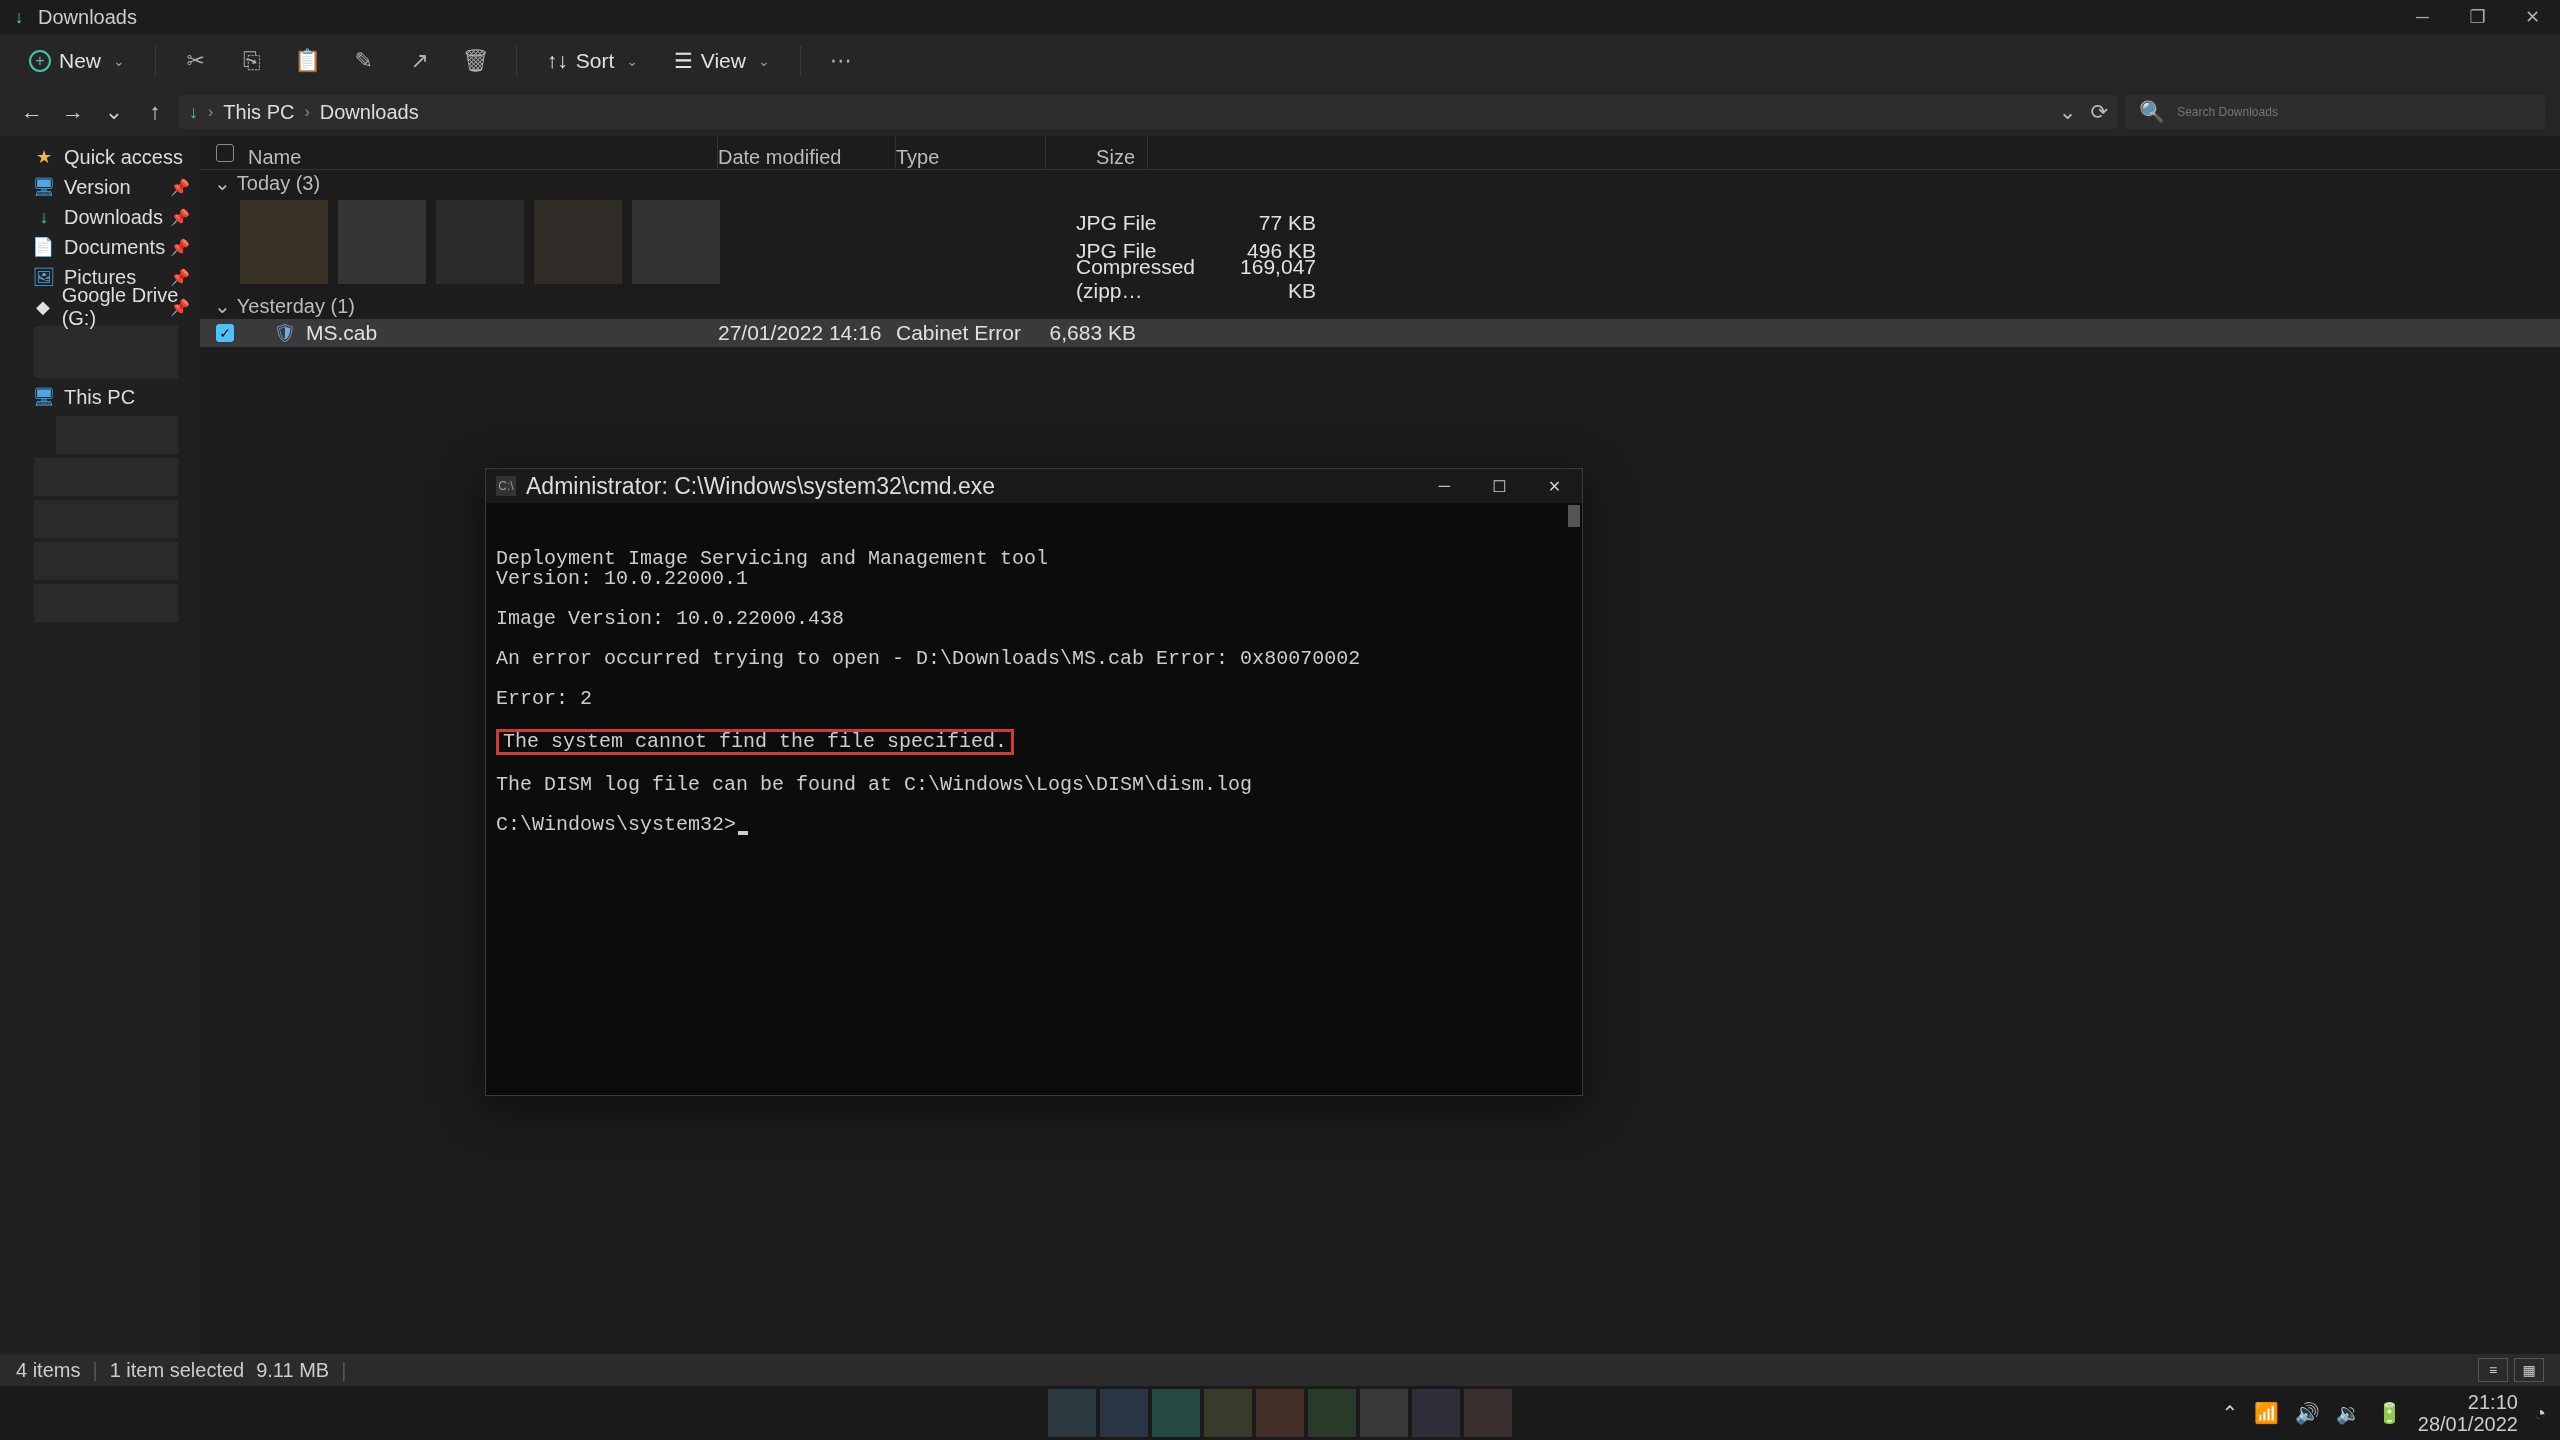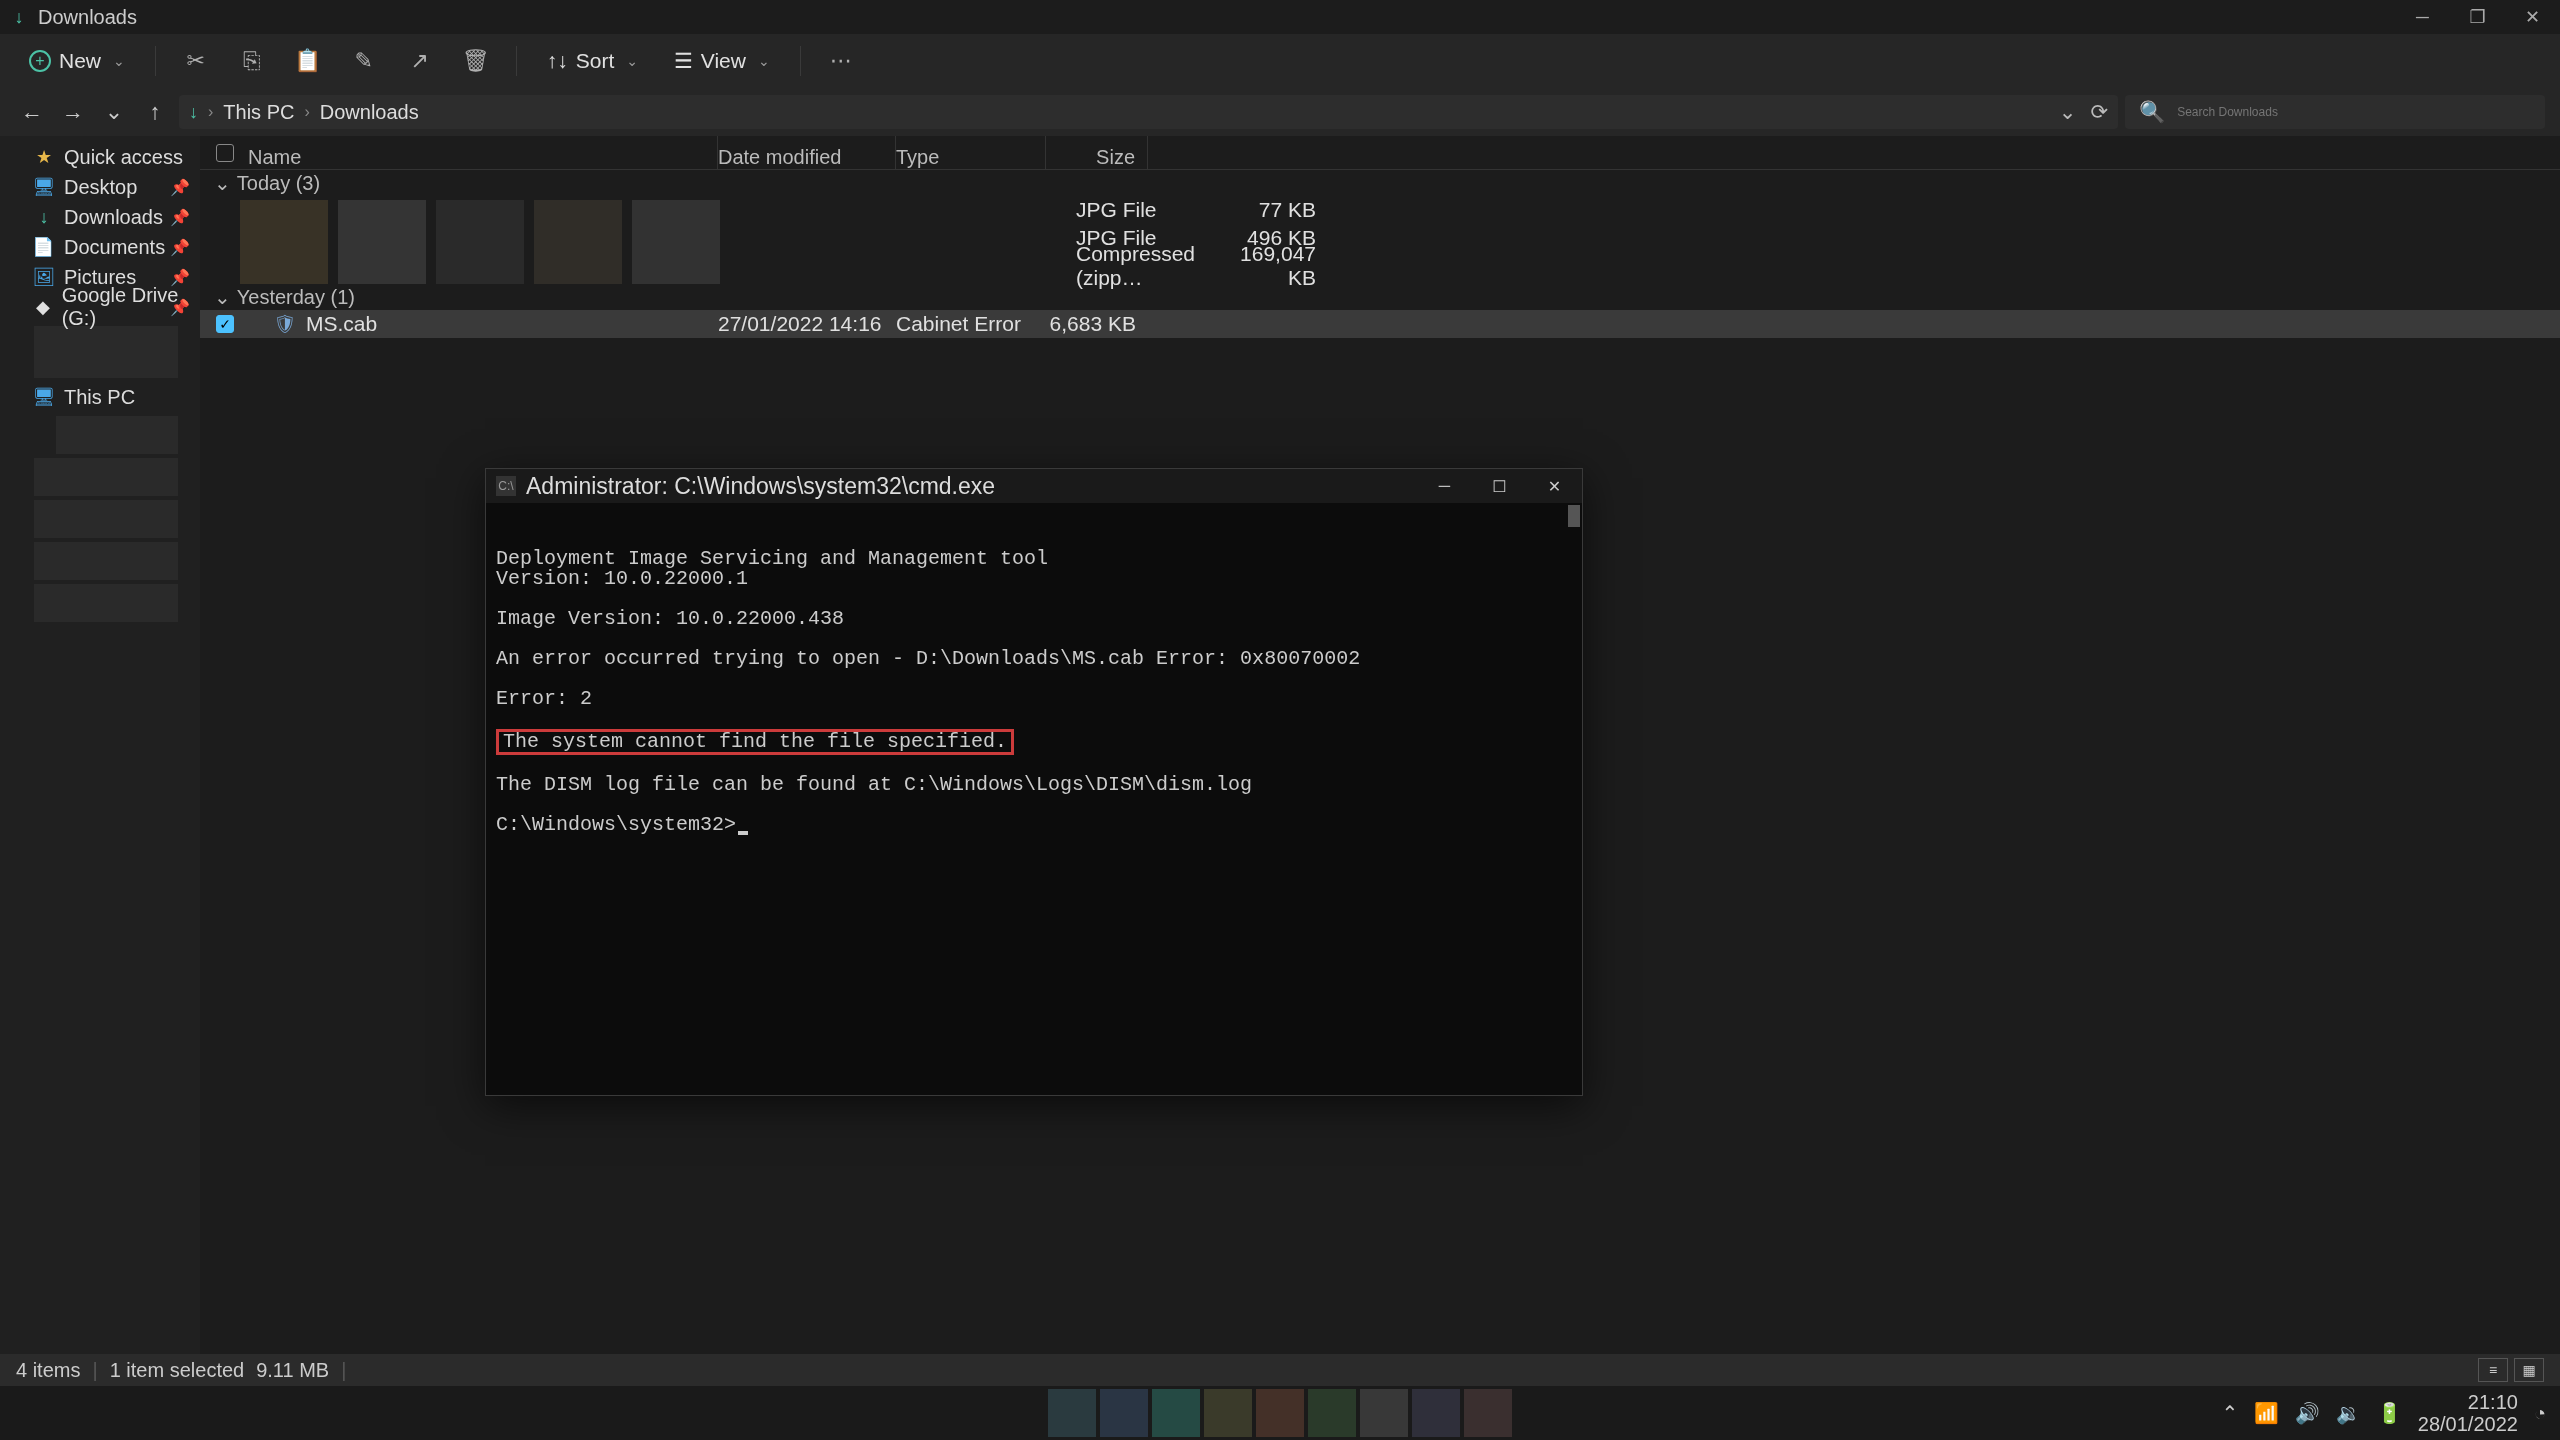--- a/index.html
+++ b/index.html
@@ -268,21 +268,21 @@
 
 <div class="main">
 
   <div class="sidebar">
     <div class="side-item">
       <span class="side-icon" style="color:#e8b84a">★</span>
       <span class="side-label">Quick access</span>
     </div>
     <div class="side-item">
       <span class="side-icon" style="color:#4aa8e8">🖥</span>
-      <span class="side-label">Desktop</span>
+      <span class="side-label">Version</span>
       <span class="pin">📌</span>
     </div>
     <div class="side-item">
       <span class="side-icon" style="color:#4cc2a6">↓</span>
       <span class="side-label">Downloads</span>
       <span class="pin">📌</span>
     </div>
     <div class="side-item">
       <span class="side-icon" style="color:#4aa8e8">📄</span>
       <span class="side-label">Documents</span>
@@ -335,21 +335,21 @@
     </div>
 
     <div style="display:flex;">
       <div class="placeholder-row" style="width:698px;">
         <div class="thumb a"></div>
           <div class="thumb b"></div>
           <div class="thumb c"></div>
           <div class="thumb d"></div>
           <div class="thumb e"></div>
       </div>
-      <div style="flex:0 0 auto; width:440px;">
+      <div style="flex:0 0 auto; width:440px;margin-top:13px;">
         <div class="file-row" style="padding-left:0;">
           <div class="col-date" style="width:178px;"></div>
           <div class="col-type">JPG File</div>
           <div class="col-size">77 KB</div>
         </div>
         <div class="file-row" style="padding-left:0;">
           <div class="col-date" style="width:178px;"></div>
           <div class="col-type">JPG File</div>
           <div class="col-size">496 KB</div>
         </div>

